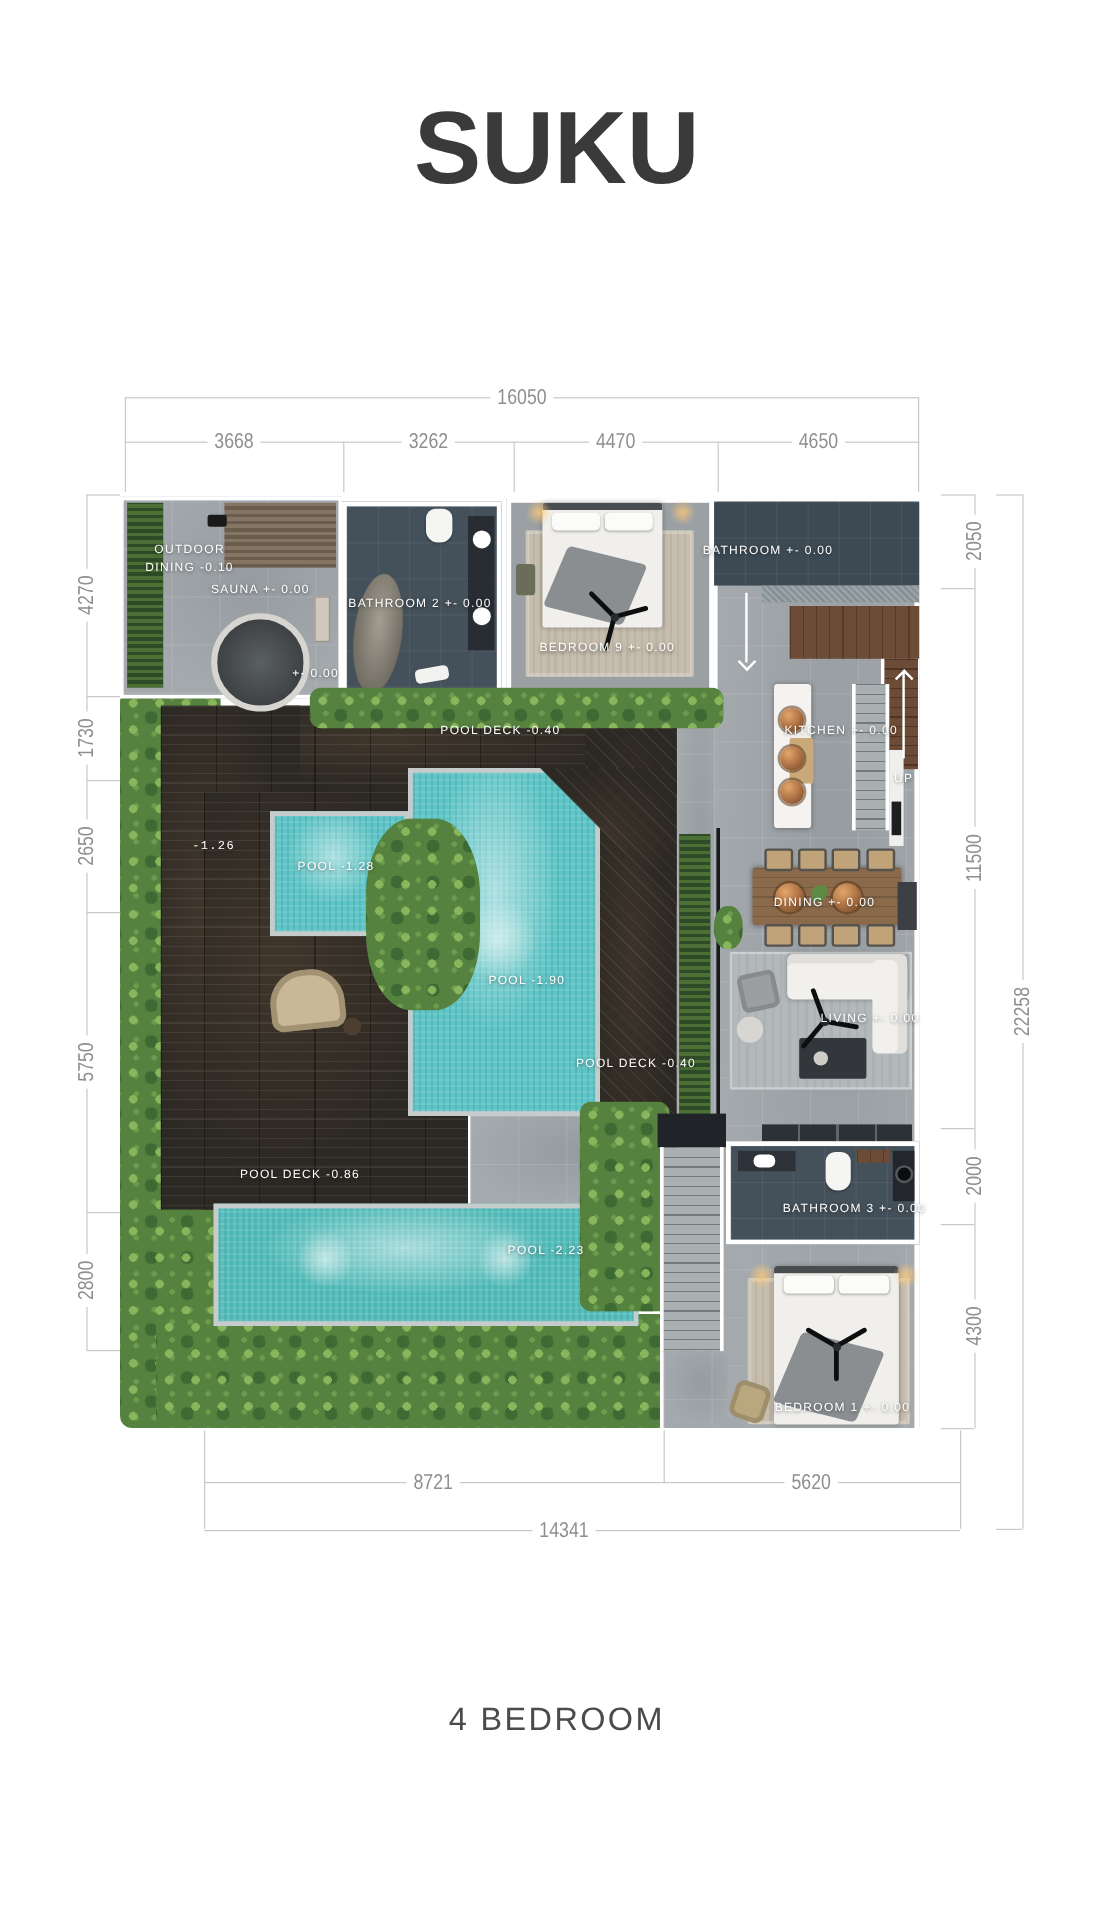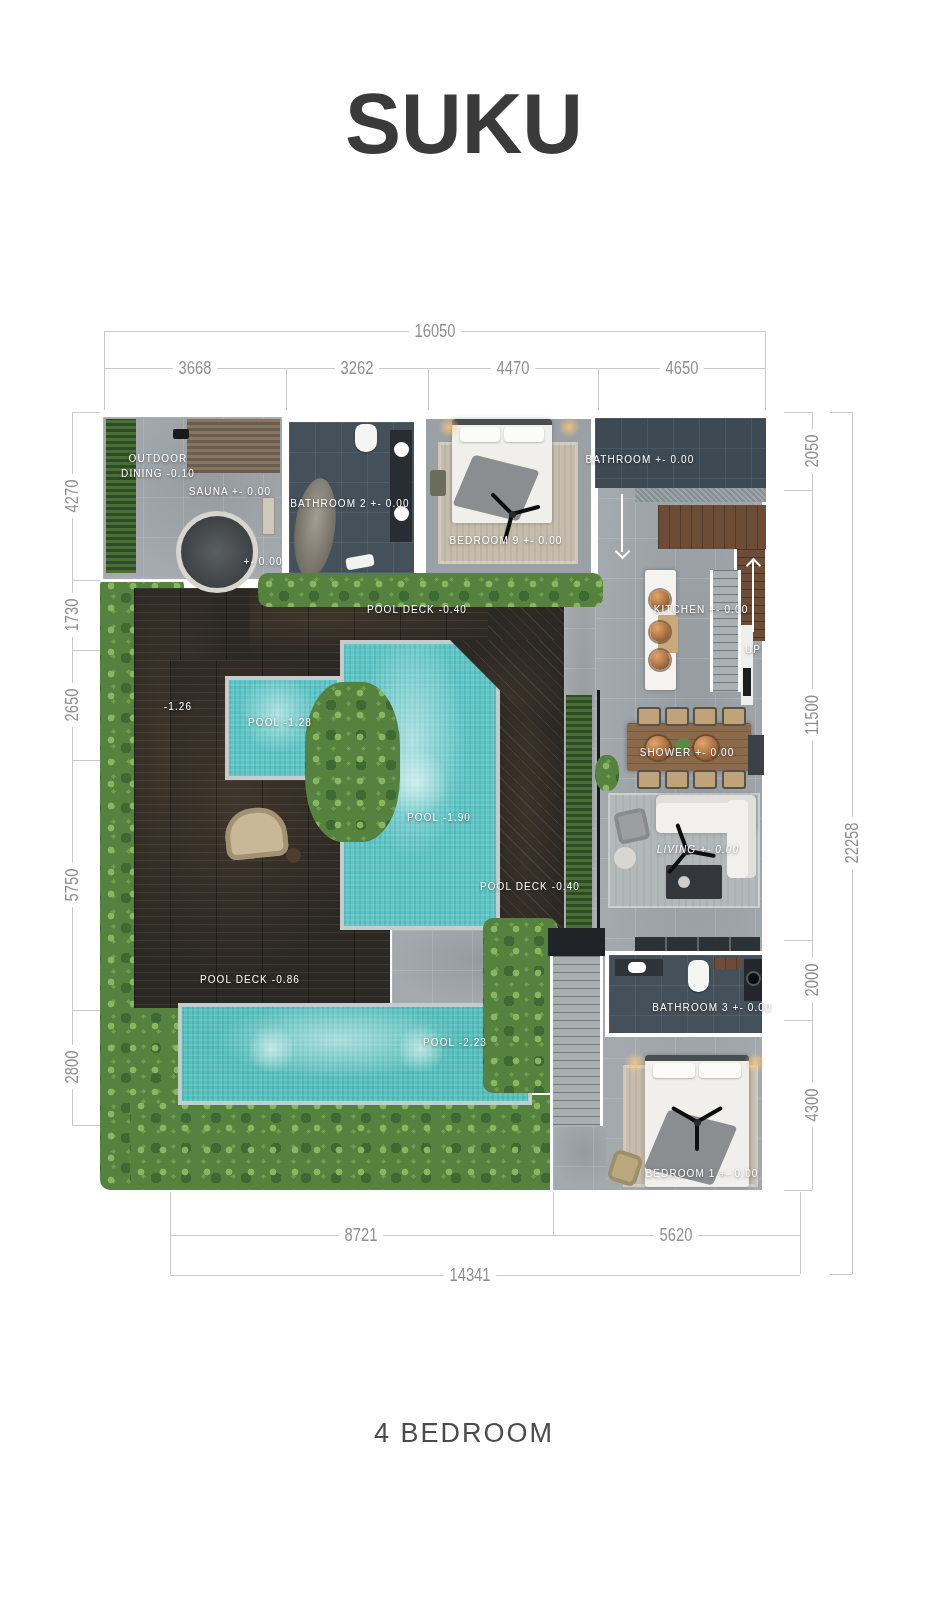--- a/index.html
+++ b/index.html
@@ -285,21 +285,21 @@
       <div class="blade" style="transform:rotate(0deg);"></div>
       <div class="blade" style="transform:rotate(120deg);"></div>
       <div class="blade" style="transform:rotate(240deg);"></div>
     </div>
     <div class="abs" style="left:510px;top:742px;width:30px;height:32px;z-index:20;background:#b9a87e;border-radius:8px;transform:rotate(18deg);box-shadow:inset 0 0 0 4px rgba(0,0,0,0.15);"></div>
 
     <div class="rlabel wrap" style="left:58px;top:56px;">
       <span>OUTDOOR DINING</span>
       <span class="lv">-0.10</span>
     </div>
-    <div class="rlabel" style="left:130px;top:82px;">
+    <div class="rlabel" style="left:117px;top:82px;">
       <span>SAUNA</span>
       <span class="lv">+- 0.00</span>
     </div>
     <div class="rlabel" style="left:163px;top:152px;">
       <span>+- 0.00</span>
     </div>
     <div class="rlabel" style="left:250px;top:94px;">
       <span>BATHROOM 2</span>
       <span class="lv">+- 0.00</span>
     </div>
@@ -312,32 +312,32 @@
       <span class="lv">+- 0.00</span>
     </div>
     <div class="rlabel" style="left:601px;top:200px;">
       <span>KITCHEN</span>
       <span class="lv">+- 0.00</span>
     </div>
     <div class="rlabel" style="left:653px;top:240px;">
       <span>UP</span>
     </div>
     <div class="rlabel" style="left:587px;top:343px;">
-      <span>SHOWER</span>
-      <span class="lv">+- 0.00</span>
-    </div>
-    <div class="rlabel" style="left:598px;top:440px;font-style:italic;">
+      <span>DINING</span>
+      <span class="lv">+- 0.00</span>
+    </div>
+    <div class="rlabel" style="left:625px;top:440px;">
       <span>LIVING</span>
       <span class="lv">+- 0.00</span>
     </div>
     <div class="rlabel" style="left:317px;top:200px;">
       <span>POOL DECK</span>
       <span class="lv">-0.40</span>
     </div>
-    <div class="rlabel" style="left:78px;top:297px;">
+    <div class="rlabel" style="left:78px;top:297px;font-family:Liberation Mono, monospace;">
       <span>-1.26</span>
     </div>
     <div class="rlabel" style="left:180px;top:313px;">
       <span>POOL</span>
       <span class="lv">-1.28</span>
     </div>
     <div class="rlabel" style="left:339px;top:408px;">
       <span>POOL</span>
       <span class="lv">-1.90</span>
     </div>

